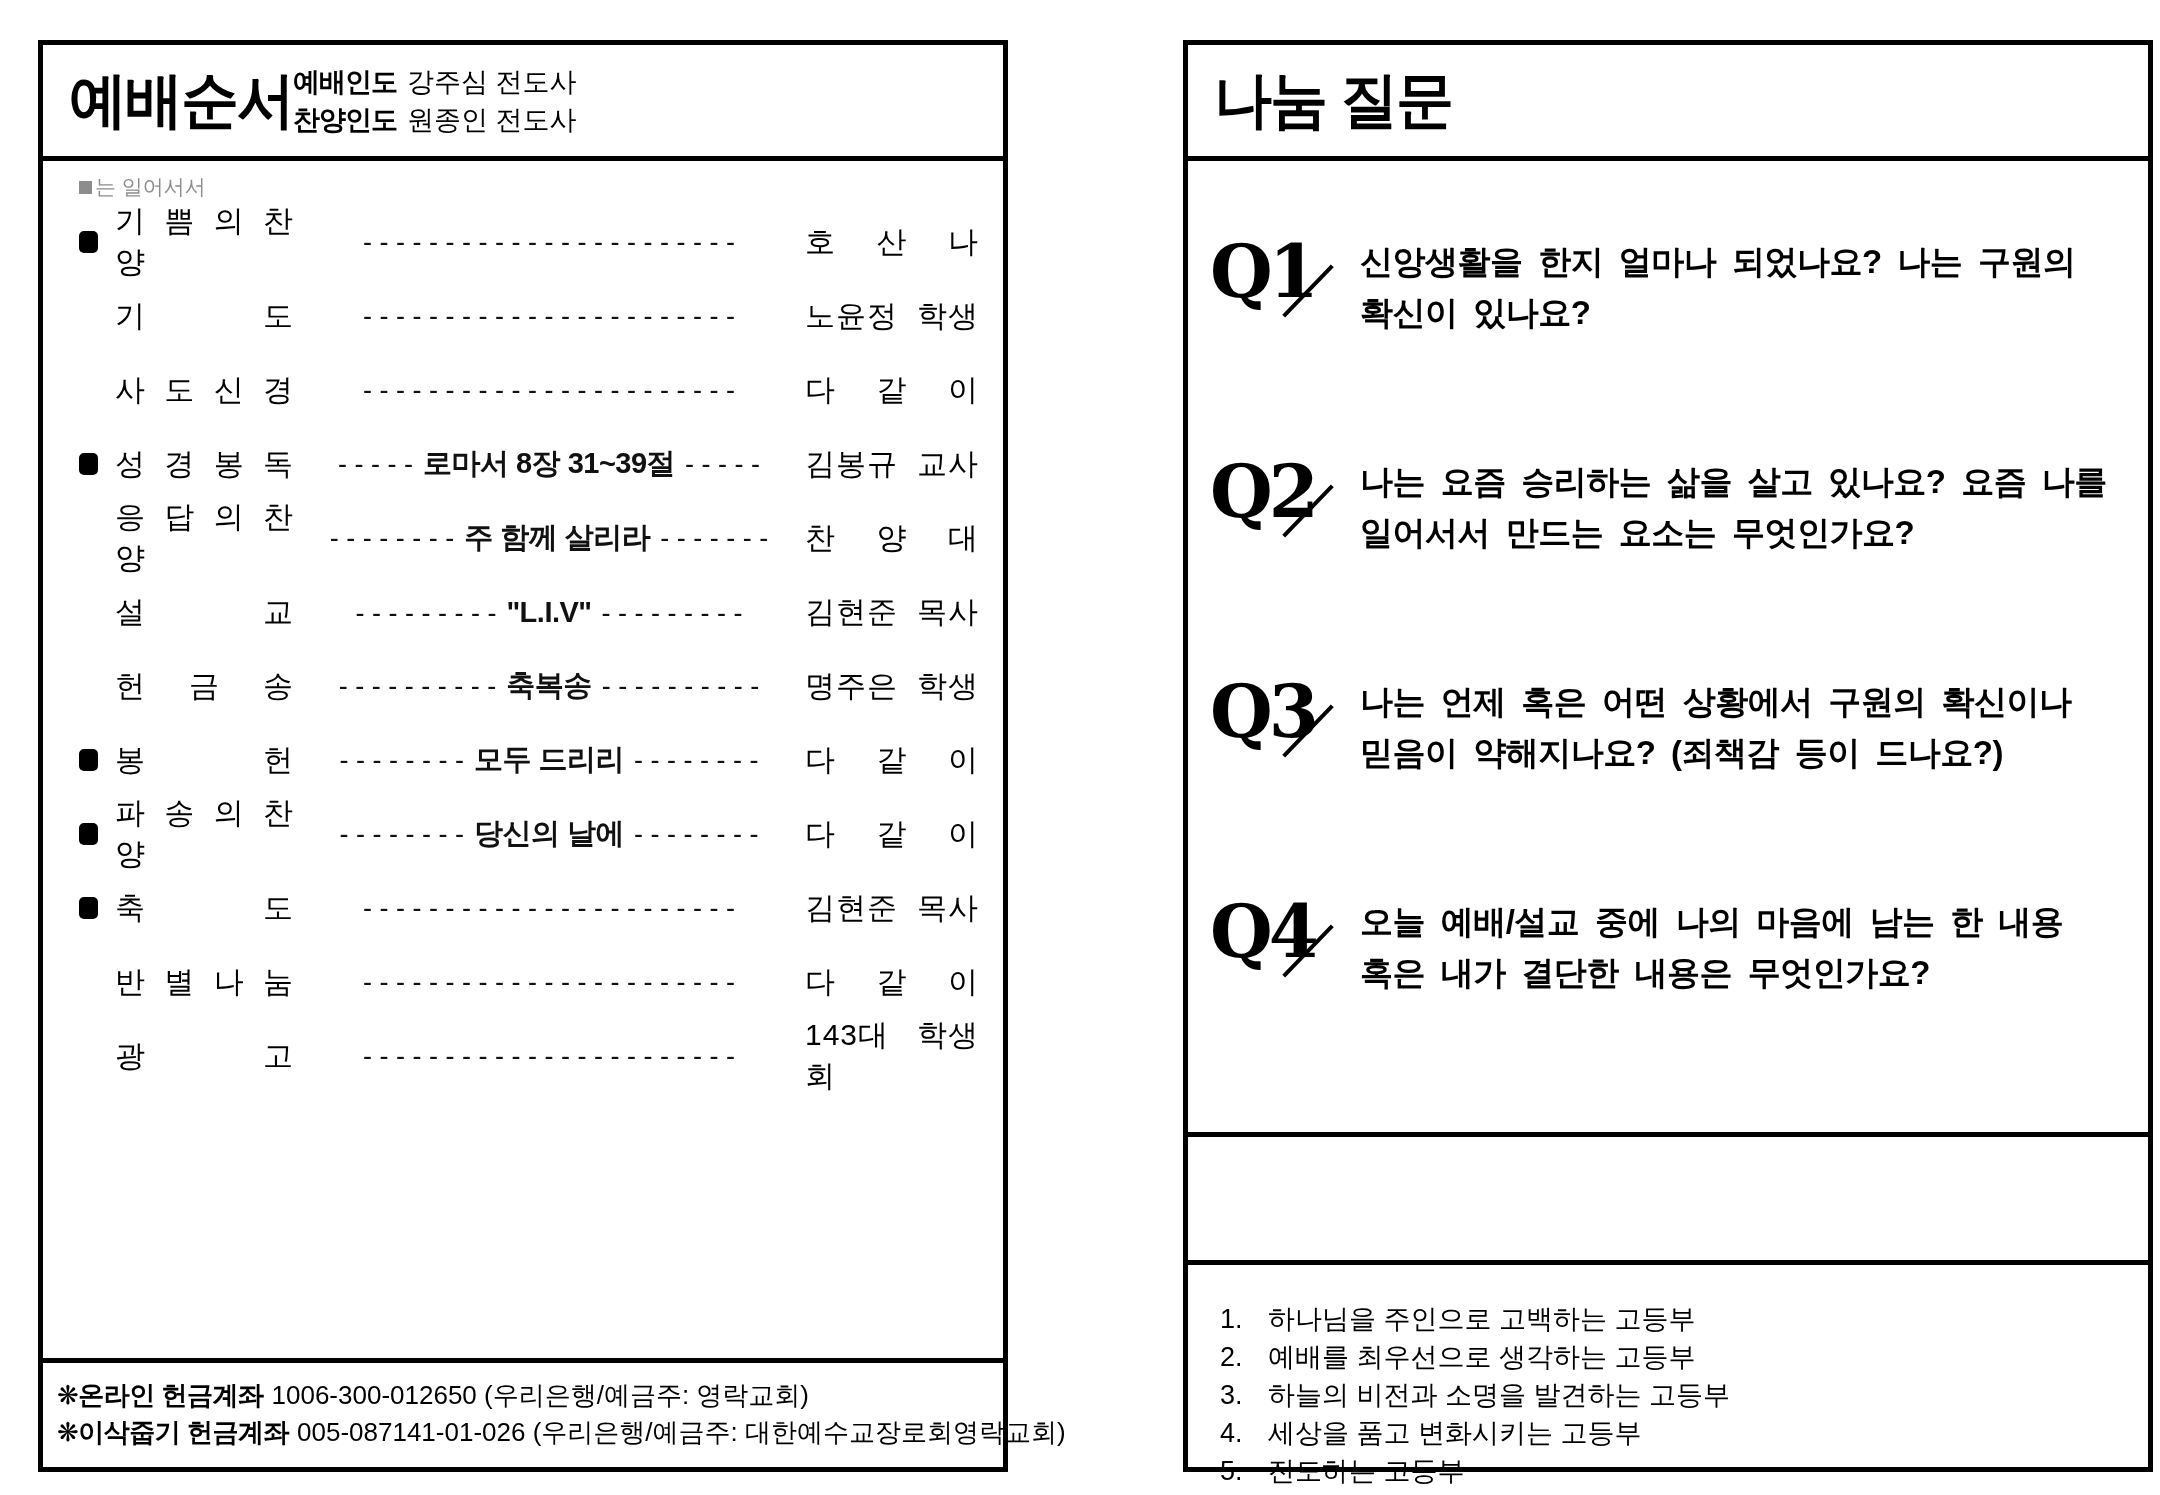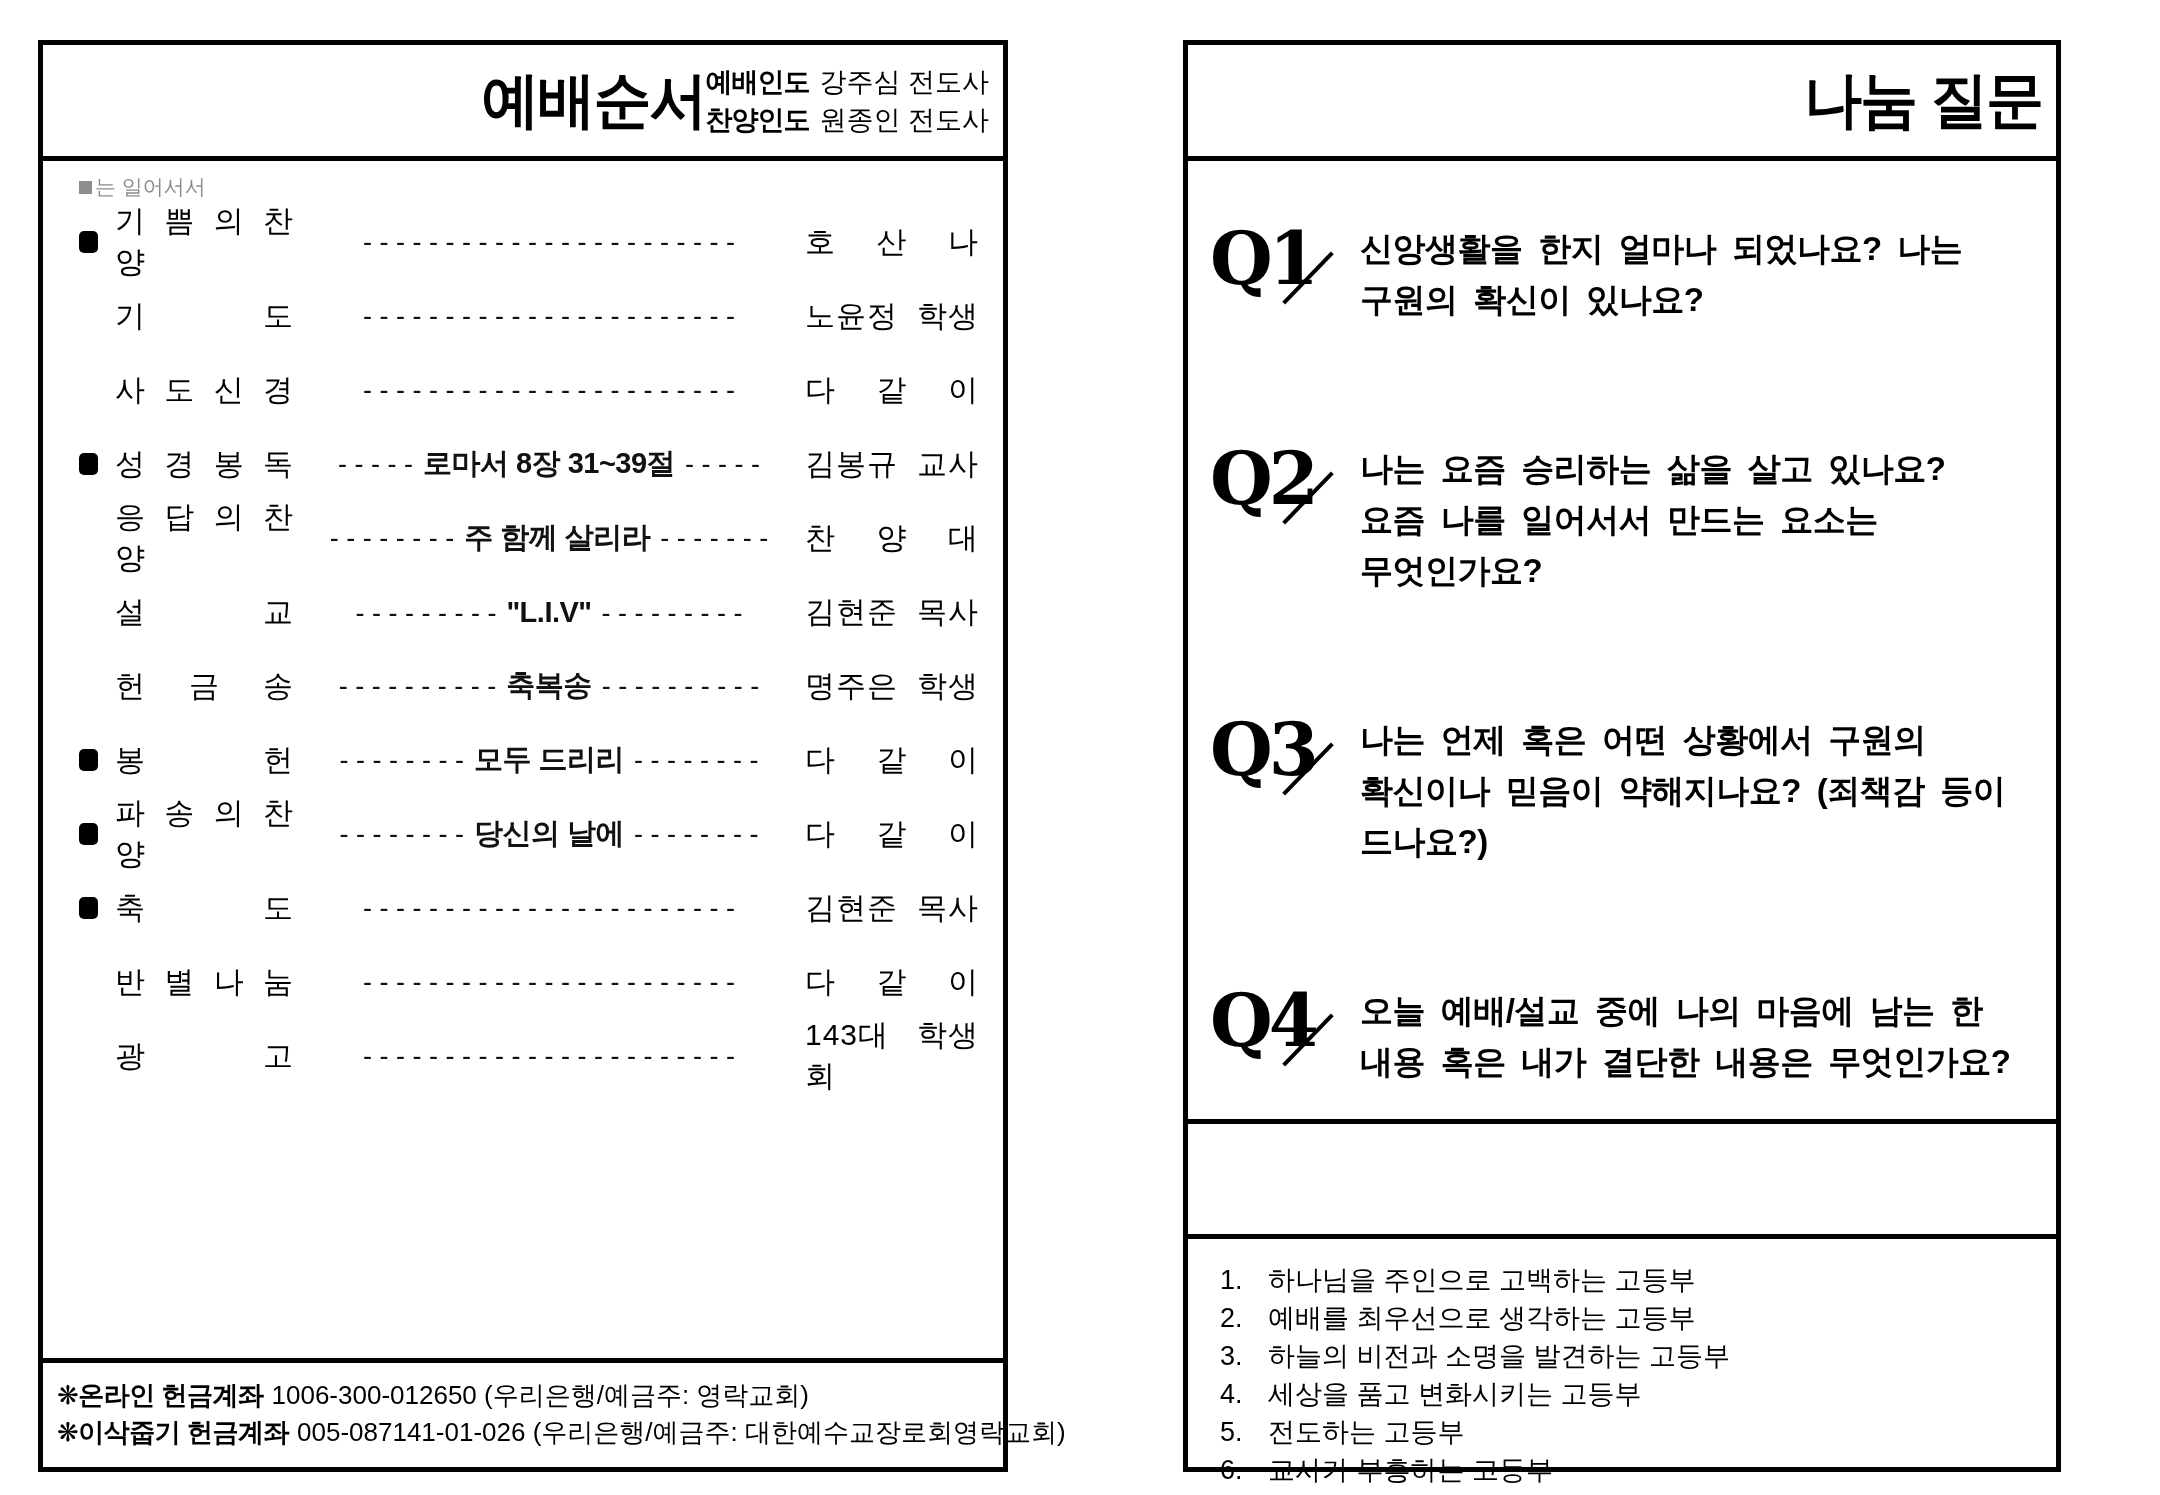--- a/index.html
+++ b/index.html
@@ -8,25 +8,25 @@
     background:#ffffff; color:#000;
     font-family:"Liberation Sans","DejaVu Sans",sans-serif;
     overflow:hidden;
   }
   .panel {
     position:absolute; top:40px; height:1432px;
     border:5px solid #000; background:#fff; box-sizing:border-box;
     display:flex; flex-direction:column;
   }
   #left-panel  { left:38px;  width:970px; }
-  #right-panel { left:1183px; width:878px; }
+  #right-panel { left:1183px; width:970px;gap:13px; }
 
   .panel-header {
     height:116px; flex:none; border-bottom:5px solid #000; box-sizing:border-box;
-    display:flex; align-items:center; justify-content:flex-end;
+    display:flex; align-items:center; justify-content:flex-start;
     padding:0 14px 0 26px;
   }
   .big-title { font-size:58px; font-weight:900; letter-spacing:-2px; transform:scaleY(1.05); }
 
   .leaders { font-size:27px; line-height:38px; white-space:nowrap; }
   .leader-role { font-weight:800; margin-right:10px; letter-spacing:-1px; }
 
   
   .order-body { flex:1; padding:14px 24px 0 36px; }
   .standing-note { color:#8d8d8d; font-size:21px; display:flex; align-items:center; height:24px; }

